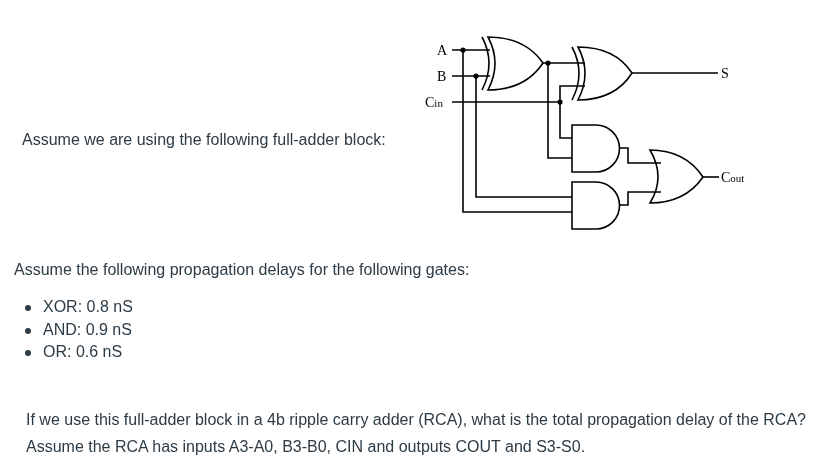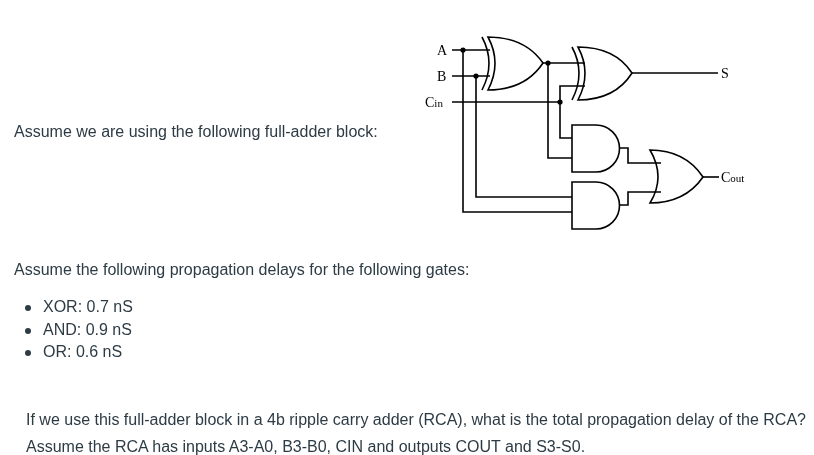--- a/index.html
+++ b/index.html
@@ -14,21 +14,21 @@
       overflow: hidden;
       font-family: "Liberation Sans", "DejaVu Sans", sans-serif;
       color: #2d3b45;
     }
     .intro {
       position: absolute;
       left: 14px;
       top: 121px;
       font-size: 16px;
       line-height: 22px;
-      margin: 0;
+      margin: 8px;
     }
     .circuit {
       position: absolute;
       left: 0;
       top: 0;
       width: 814px;
       height: 250px;
     }
     .delays-heading {
       position: absolute;
@@ -134,21 +134,21 @@
   <text x="425" y="107" font-size="14"><tspan>C</tspan><tspan font-size="11">in</tspan></text>
   <text x="721" y="78" font-size="14">S</text>
   <text x="721" y="182" font-size="14"><tspan>C</tspan><tspan font-size="11">out</tspan></text>
 </svg>
 
 <p class="delays-heading">Assume the following propagation delays for the following gates:</p>
 
 <ul class="delay-list">
   <li>
     <span class="bullet"></span>
-    <span>XOR: 0.7 nS</span>
+    <span>XOR: 0.8 nS</span>
   </li>
   <li>
     <span class="bullet"></span>
     <span>AND: 0.9 nS</span>
   </li>
   <li>
     <span class="bullet"></span>
     <span>OR: 0.6 nS</span>
   </li>
 </ul>

